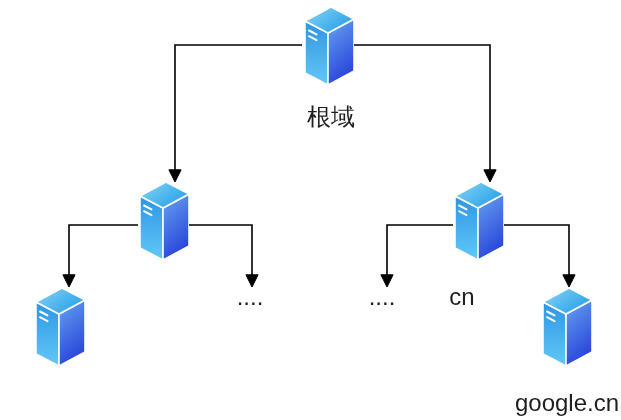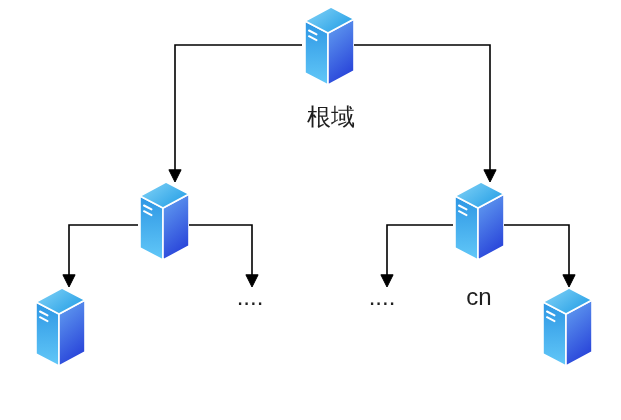--- a/index.html
+++ b/index.html
@@ -116,15 +116,16 @@
   <svg class="server" style="left:33px;top:288px">
       <use href="#srv" xlink:href="#srv"></use>
     </svg>
   <svg class="server" style="left:540px;top:288px">
       <use href="#srv" xlink:href="#srv"></use>
     </svg>
 
   <div class="label" style="left:331px;top:104px">根域</div>
   <div class="label" style="left:250px;top:284px">....</div>
   <div class="label" style="left:382px;top:284px">....</div>
-  <div class="label" style="left:479px;top:284px">cn</div>
+  <div class="label" style="left:462px;top:284px">cn</div>
+  <div class="label" style="left:567px;top:390px">google.cn</div>
 
 </div>
 
 </body></html>

